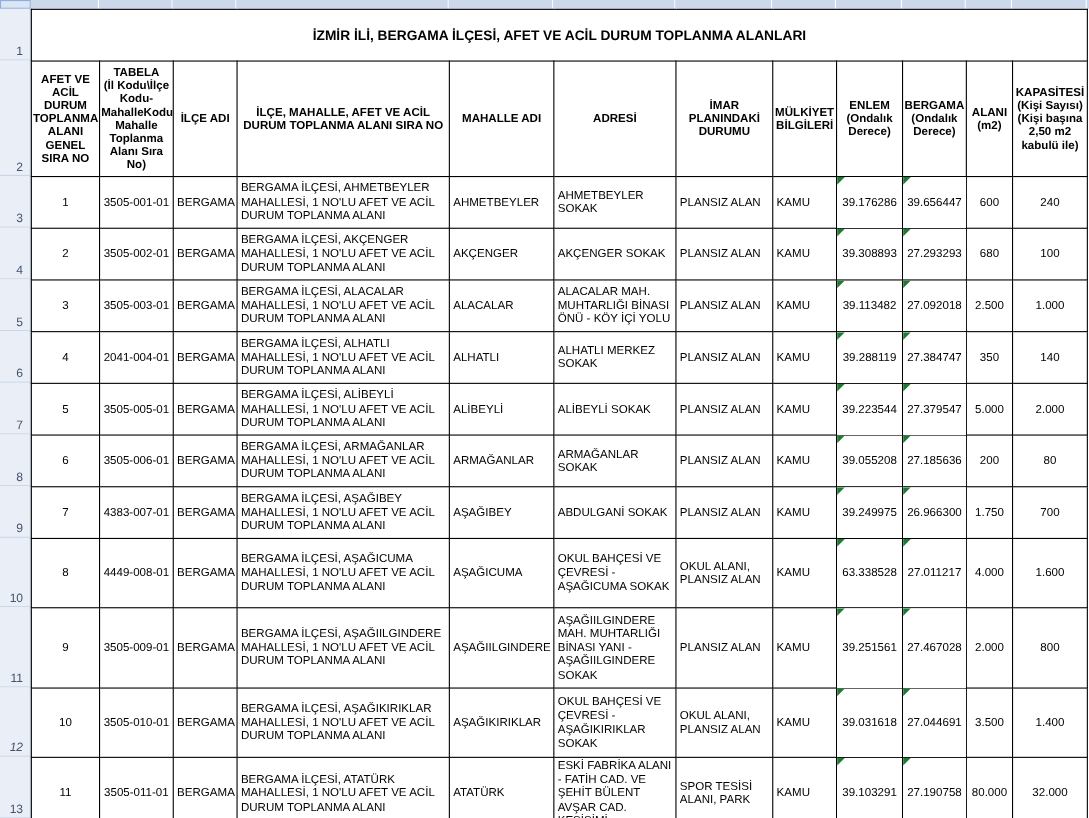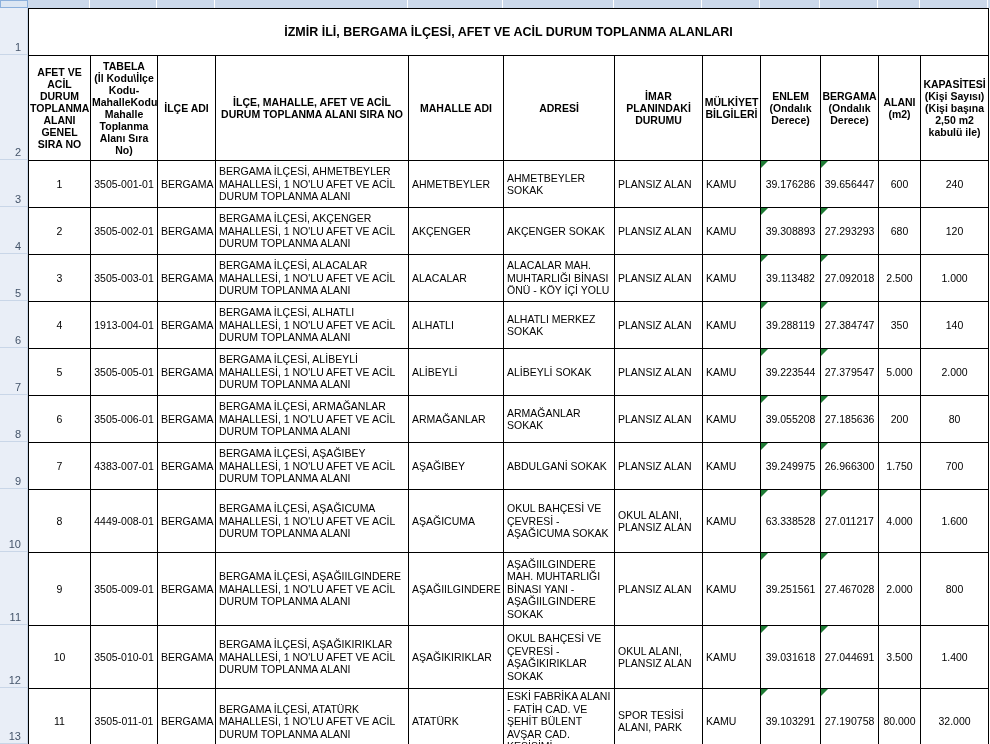--- a/index.html
+++ b/index.html
@@ -54,21 +54,21 @@
       <div class="rn" style="height: 105px;">2</div>
       <div class="rn" style="height: 47px;">3</div>
       <div class="rn" style="height: 47px;">4</div>
       <div class="rn" style="height: 47px;">5</div>
       <div class="rn" style="height: 47px;">6</div>
       <div class="rn" style="height: 47px;">7</div>
       <div class="rn" style="height: 47px;">8</div>
       <div class="rn" style="height: 47px;">9</div>
       <div class="rn" style="height: 63px;">10</div>
       <div class="rn" style="height: 73px;">11</div>
-      <div class="rn" style="height: 63px;">12</div>
+      <div class="rn" style="height: 63px; font-style: italic;">12</div>
       <div class="rn" style="height: 56px;">13</div>
     </div>
   <div class="sheet">
     <table>
       <colgroup id="cols">
           <col style="width: 62px;">
           <col style="width: 67px;">
           <col style="width: 58px;">
           <col style="width: 193px;">
           <col style="width: 95px;">
@@ -143,39 +143,39 @@
             <td class="c">3505-002-01</td>
             <td class="l">BERGAMA</td>
             <td class="l">BERGAMA İLÇESİ, AKÇENGER MAHALLESİ, 1 NO'LU AFET VE ACİL DURUM TOPLANMA ALANI</td>
             <td class="l">AKÇENGER</td>
             <td class="l">AKÇENGER SOKAK</td>
             <td class="l">PLANSIZ ALAN</td>
             <td class="l">KAMU</td>
             <td class="c flag"><span class="tri"></span><span>39.308893</span></td>
             <td class="c flag"><span class="tri"></span><span>27.293293</span></td>
             <td class="c">680</td>
-            <td class="c">120</td>
+            <td class="c">100</td>
           </tr>
           <tr style="height: 47px;">
             <td class="c">3</td>
             <td class="c">3505-003-01</td>
             <td class="l">BERGAMA</td>
             <td class="l">BERGAMA İLÇESİ, ALACALAR MAHALLESİ, 1 NO'LU AFET VE ACİL DURUM TOPLANMA ALANI</td>
             <td class="l">ALACALAR</td>
             <td class="l">ALACALAR MAH. MUHTARLIĞI BİNASI ÖNÜ - KÖY İÇİ YOLU</td>
             <td class="l">PLANSIZ ALAN</td>
             <td class="l">KAMU</td>
             <td class="c flag"><span class="tri"></span><span>39.113482</span></td>
             <td class="c flag"><span class="tri"></span><span>27.092018</span></td>
             <td class="c">2.500</td>
             <td class="c">1.000</td>
           </tr>
           <tr style="height: 47px;">
             <td class="c">4</td>
-            <td class="c">1913-004-01</td>
+            <td class="c">2041-004-01</td>
             <td class="l">BERGAMA</td>
             <td class="l">BERGAMA İLÇESİ, ALHATLI MAHALLESİ, 1 NO'LU AFET VE ACİL DURUM TOPLANMA ALANI</td>
             <td class="l">ALHATLI</td>
             <td class="l">ALHATLI MERKEZ SOKAK</td>
             <td class="l">PLANSIZ ALAN</td>
             <td class="l">KAMU</td>
             <td class="c flag"><span class="tri"></span><span>39.288119</span></td>
             <td class="c flag"><span class="tri"></span><span>27.384747</span></td>
             <td class="c">350</td>
             <td class="c">140</td>

